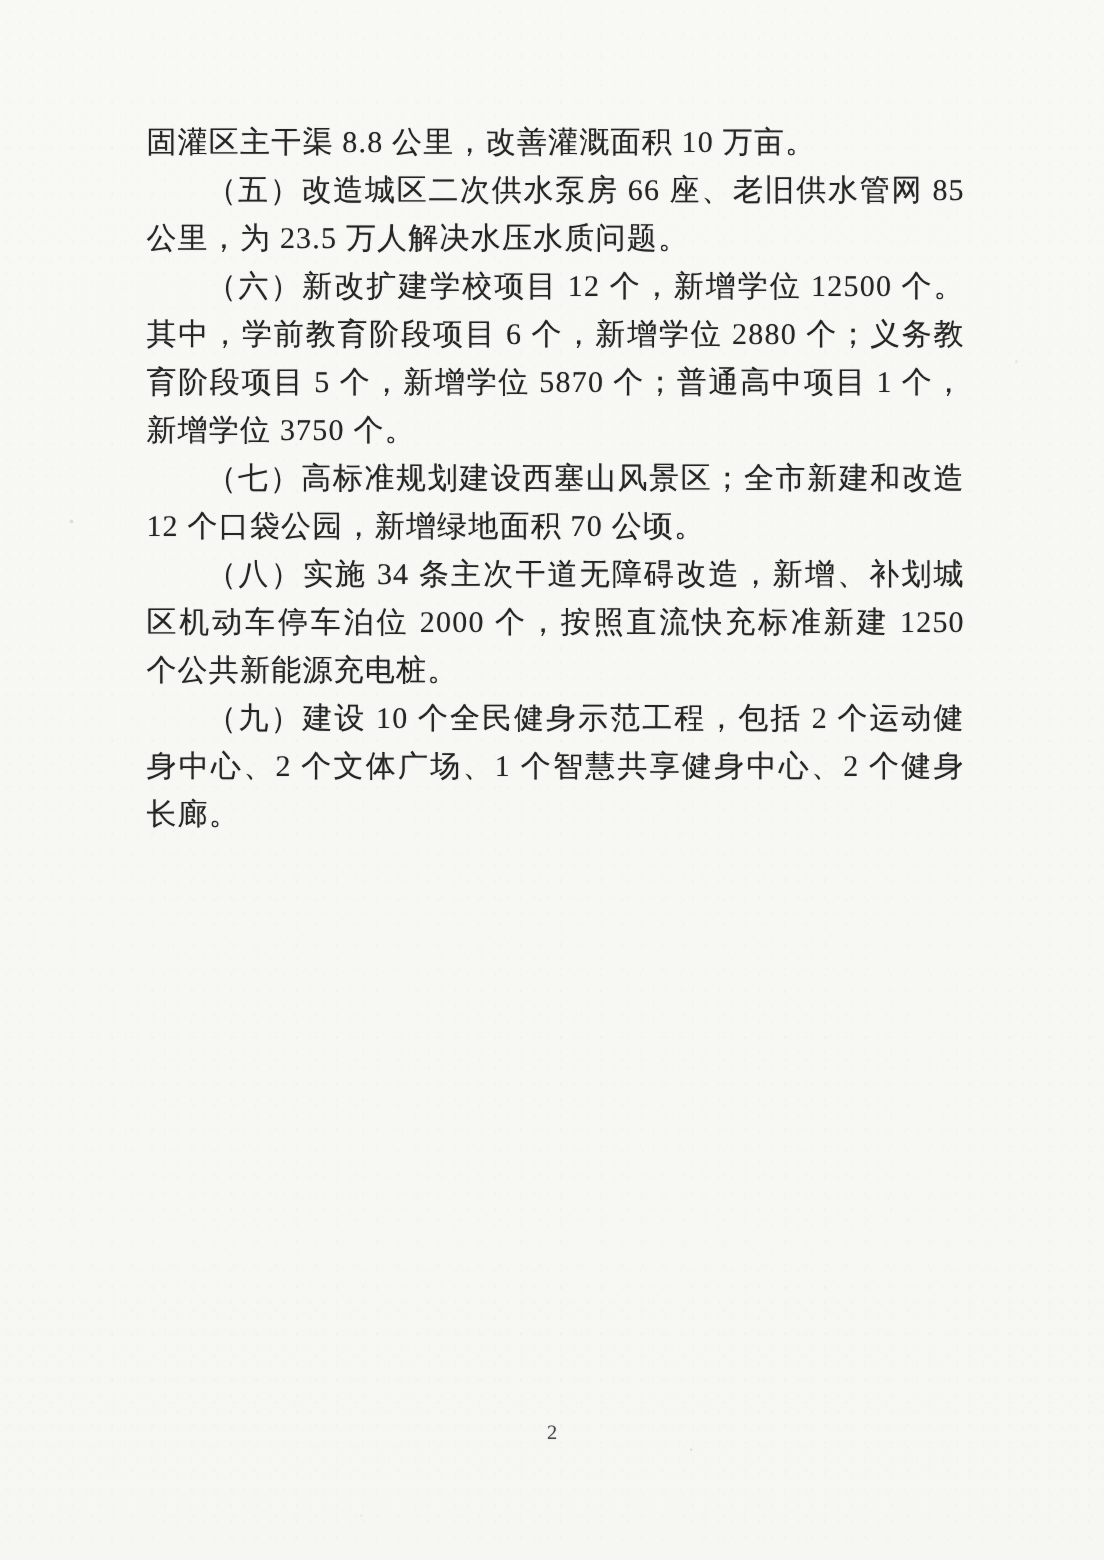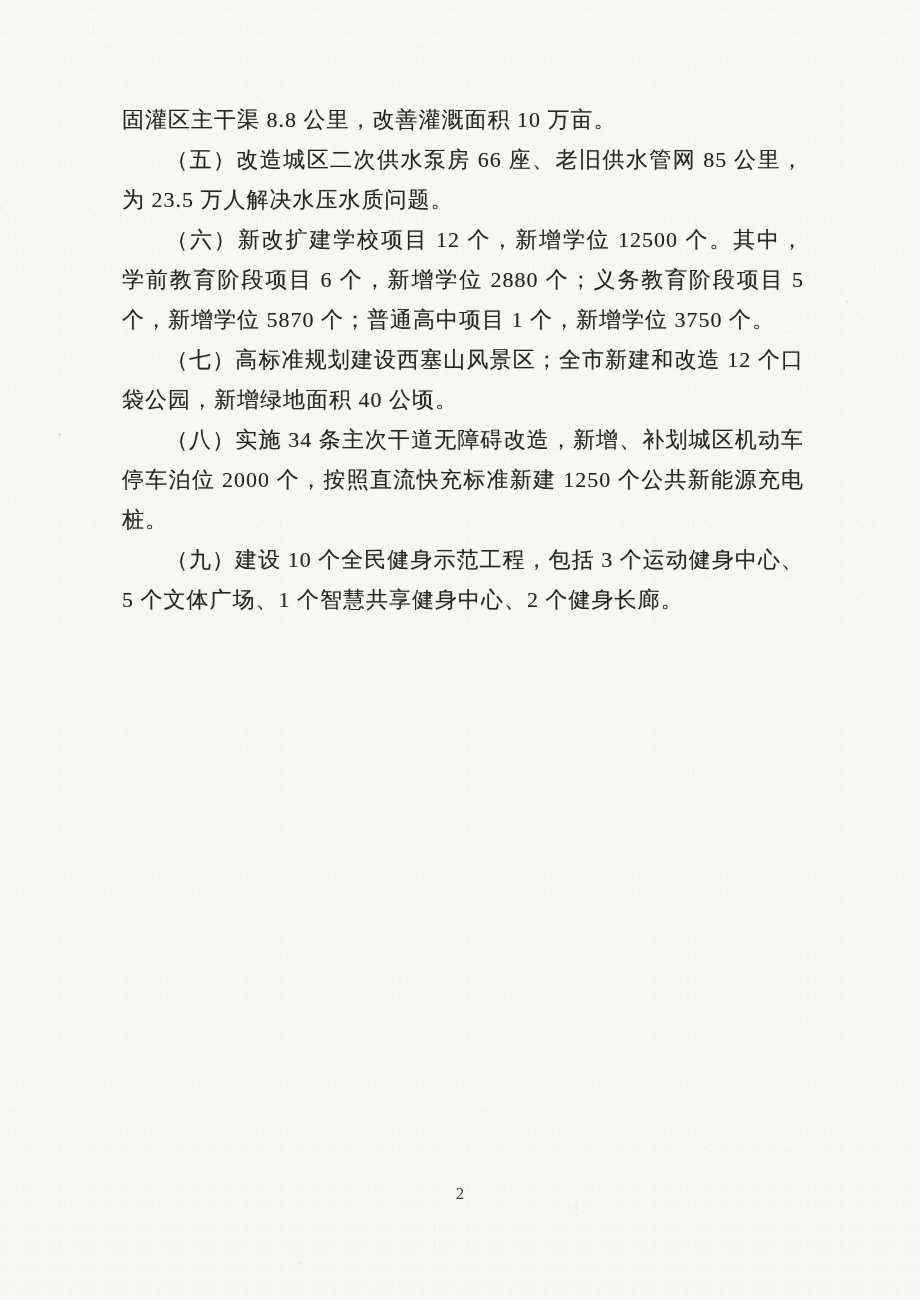--- a/index.html
+++ b/index.html
@@ -21,21 +21,21 @@
       radial-gradient(rgba(90,90,90,0.025) 1px, transparent 1.2px),
       radial-gradient(rgba(120,120,120,0.02) 1px, transparent 1.4px),
       linear-gradient(#f8f8f5, #f6f6f3);
     background-size: 11px 13px, 17px 19px, 100% 100%;
   }
   .body-text {
     position: absolute;
     left: 122px;
     top: 100px;
     width: 682px;
-    font-size: 22px;
+    font-size: 25px;
     line-height: 40px;
     letter-spacing: 1px;
     color: #262626;
     text-align: justify;
     text-justify: inter-character;
     text-shadow: 0 0 1px rgba(40, 40, 40, 0.38);
   }
   .para {
     margin: 0;
     padding: 0;
@@ -67,23 +67,23 @@
 </style>
 </head>
 <body>
 
 <main class="page">
 
   <section class="body-text">
       <p class="para no-indent">固灌区主干渠 8.8 公里，改善灌溉面积 10 万亩。</p>
       <p class="para">（五）改造城区二次供水泵房 66 座、老旧供水管网 85 公里，为 23.5 万人解决水压水质问题。</p>
       <p class="para">（六）新改扩建学校项目 12 个，新增学位 12500 个。其中，学前教育阶段项目 6 个，新增学位 2880 个；义务教育阶段项目 5 个，新增学位 5870 个；普通高中项目 1 个，新增学位 3750 个。</p>
-      <p class="para">（七）高标准规划建设西塞山风景区；全市新建和改造 12 个口袋公园，新增绿地面积 40 公顷。</p>
+      <p class="para">（七）高标准规划建设西塞山风景区；全市新建和改造 12 个口袋公园，新增绿地面积 70 公顷。</p>
       <p class="para">（八）实施 34 条主次干道无障碍改造，新增、补划城区机动车停车泊位 2000 个，按照直流快充标准新建 1250 个公共新能源充电桩。</p>
-      <p class="para">（九）建设 10 个全民健身示范工程，包括 3 个运动健身中心、5 个文体广场、1 个智慧共享健身中心、2 个健身长廊。</p>
+      <p class="para">（九）建设 10 个全民健身示范工程，包括 2 个运动健身中心、2 个文体广场、1 个智慧共享健身中心、2 个健身长廊。</p>
     </section>
 
   <div class="speck s1"></div>
   <div class="speck s2"></div>
   <div class="speck s3"></div>
   <div class="speck s4"></div>
 
   <footer class="page-number">2</footer>
 
 </main>

